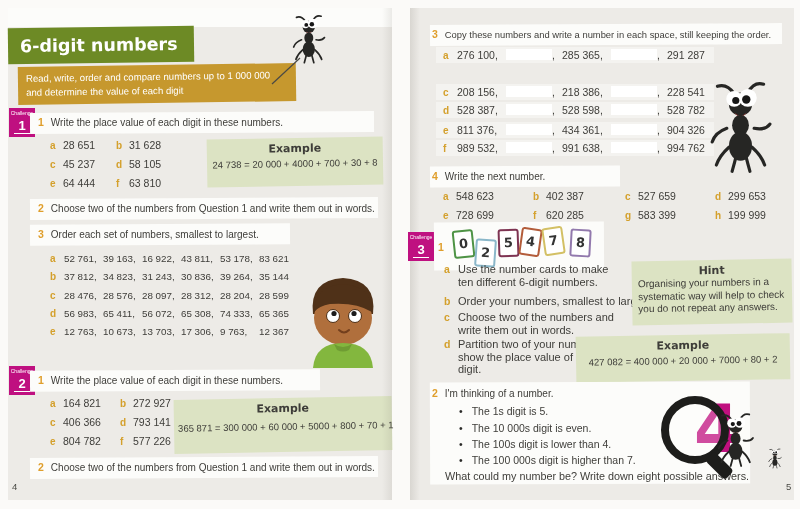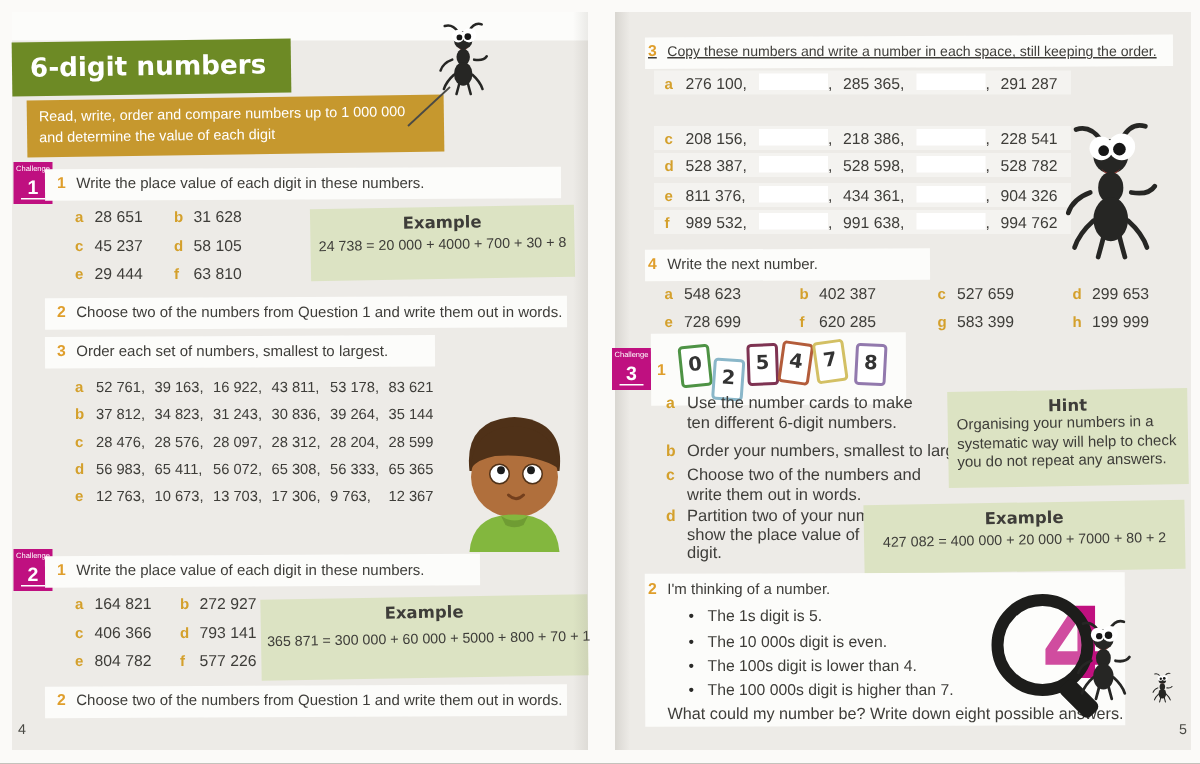--- a/index.html
+++ b/index.html
@@ -17,21 +17,21 @@
   .lesson{font-size:7.5px;font-weight:bold;color:#53504a;letter-spacing:.2px;}
   .title-banner{position:absolute;left:0;top:19px;width:186px;height:36px;background:#6d8a25;
         color:#fff;font-family:"DejaVu Sans",sans-serif;font-weight:bold;font-size:17.5px;
         line-height:36px;padding-left:12px;transform:rotate(-0.8deg);}
   .obj{position:absolute;left:10px;top:57px;width:278px;height:38px;background:#c6982e;color:#fff;
         font-size:9.6px;line-height:14px;padding:5px 8px;transform:rotate(-0.8deg);}
   .obj span{display:block;white-space:nowrap;}
   .band{position:absolute;background:#fcfcfa;height:21px;transform:rotate(-0.3deg);}
   .q{position:absolute;font-size:10px;white-space:nowrap;}
   .q .qn{color:#df9e2b;font-weight:bold;font-size:10.5px;margin-right:7px;}
-  .qsm{font-size:9.4px;text-decoration:underline;}
+  .qsm{font-size:9.4px;}
   .lt{color:#d4a02c;font-weight:bold;font-size:10px;}
   .item{position:absolute;font-size:10.5px;white-space:nowrap;}
   .item .lt{display:inline-block;width:13px;}
   .orow{position:absolute;left:42px;font-size:9.8px;white-space:nowrap;}
   .orow .lt{display:inline-block;width:14px;}
   .orow .on{display:inline-block;width:39px;}
   .gbox{position:absolute;background:#dce3c3;text-align:center;transform:rotate(-1deg);padding:4px 4px;}
   .gt{font-family:"DejaVu Sans",sans-serif;font-weight:bold;font-size:11px;}
   .ge{font-size:9.5px;white-space:nowrap;margin-top:3px;}
   .ghx{font-size:10px;line-height:12.5px;text-align:left;padding:0 2px;}
@@ -111,42 +111,42 @@
 
     <div class="band" style="left:22px;top:104px;width:344px;"></div>
     <div class="q" style="left:30px;top:108px">
       <span class="qn">1</span><span>Write the place value of each digit in these numbers.</span>
     </div>
 
     <div class="item" style="left:42px;top:131px"><span class="lt">a</span><span>28 651</span></div>
     <div class="item" style="left:108px;top:131px"><span class="lt">b</span><span>31 628</span></div>
     <div class="item" style="left:42px;top:150px"><span class="lt">c</span><span>45 237</span></div>
     <div class="item" style="left:108px;top:150px"><span class="lt">d</span><span>58 105</span></div>
-    <div class="item" style="left:42px;top:169px"><span class="lt">e</span><span>29 444</span></div>
+    <div class="item" style="left:42px;top:169px"><span class="lt">e</span><span>64 444</span></div>
     <div class="item" style="left:108px;top:169px"><span class="lt">f</span><span>63 810</span></div>
 
     <div class="gbox" style="left:199px;top:130px;width:176px;height:48px">
       <div class="gt">Example</div>
       <div class="ge">24 738 = 20 000 + 4000 + 700 + 30 + 8</div>
     </div>
 
     <div class="band" style="left:22px;top:190px;width:348px;"></div>
     <div class="q" style="left:30px;top:194px">
       <span class="qn">2</span><span>Choose two of the numbers from Question 1 and write them out in words.</span>
     </div>
 
     <div class="band" style="left:22px;top:216px;width:260px;"></div>
     <div class="q" style="left:30px;top:220px">
       <span class="qn">3</span><span>Order each set of numbers, smallest to largest.</span>
     </div>
 
     <div class="orow" style="top:245px"><span class="lt">a</span><span class="on">52 761,</span><span class="on">39 163,</span><span class="on">16 922,</span><span class="on">43 811,</span><span class="on">53 178,</span><span class="on">83 621</span></div>
     <div class="orow" style="top:263px"><span class="lt">b</span><span class="on">37 812,</span><span class="on">34 823,</span><span class="on">31 243,</span><span class="on">30 836,</span><span class="on">39 264,</span><span class="on">35 144</span></div>
     <div class="orow" style="top:282px"><span class="lt">c</span><span class="on">28 476,</span><span class="on">28 576,</span><span class="on">28 097,</span><span class="on">28 312,</span><span class="on">28 204,</span><span class="on">28 599</span></div>
-    <div class="orow" style="top:300px"><span class="lt">d</span><span class="on">56 983,</span><span class="on">65 411,</span><span class="on">56 072,</span><span class="on">65 308,</span><span class="on">56 333,</span><span class="on">65 365</span></div>
+    <div class="orow" style="top:300px"><span class="lt">d</span><span class="on">56 983,</span><span class="on">65 411,</span><span class="on">56 072,</span><span class="on">65 308,</span><span class="on">74 333,</span><span class="on">65 365</span></div>
     <div class="orow" style="top:318px"><span class="lt">e</span><span class="on">12 763,</span><span class="on">10 673,</span><span class="on">13 703,</span><span class="on">17 306,</span><span class="on">9 763,</span><span class="on">12 367</span></div>
 
     <svg class="abs" style="left:292px;top:262px" width="86" height="98" viewBox="0 0 86 98">
       <path d="M13 44 Q9 10 43 8 Q77 10 73 44 Z" fill="#4f3118"></path>
       <ellipse cx="43" cy="48" rx="29" ry="27" fill="#b06f3c"></ellipse>
       <path d="M14 42 Q15 16 43 14 Q71 16 72 42 Q56 32 30 34 Q19 36 14 42 Z" fill="#4f3118"></path>
       <circle cx="33" cy="46" r="6.5" fill="#fff" stroke="#4f3118" stroke-width="1"></circle>
       <circle cx="55" cy="46" r="6.5" fill="#fff" stroke="#4f3118" stroke-width="1"></circle>
       <circle cx="34" cy="43.5" r="2.6" fill="#1c1c1c"></circle>
       <circle cx="54" cy="43.5" r="2.6" fill="#1c1c1c"></circle>

